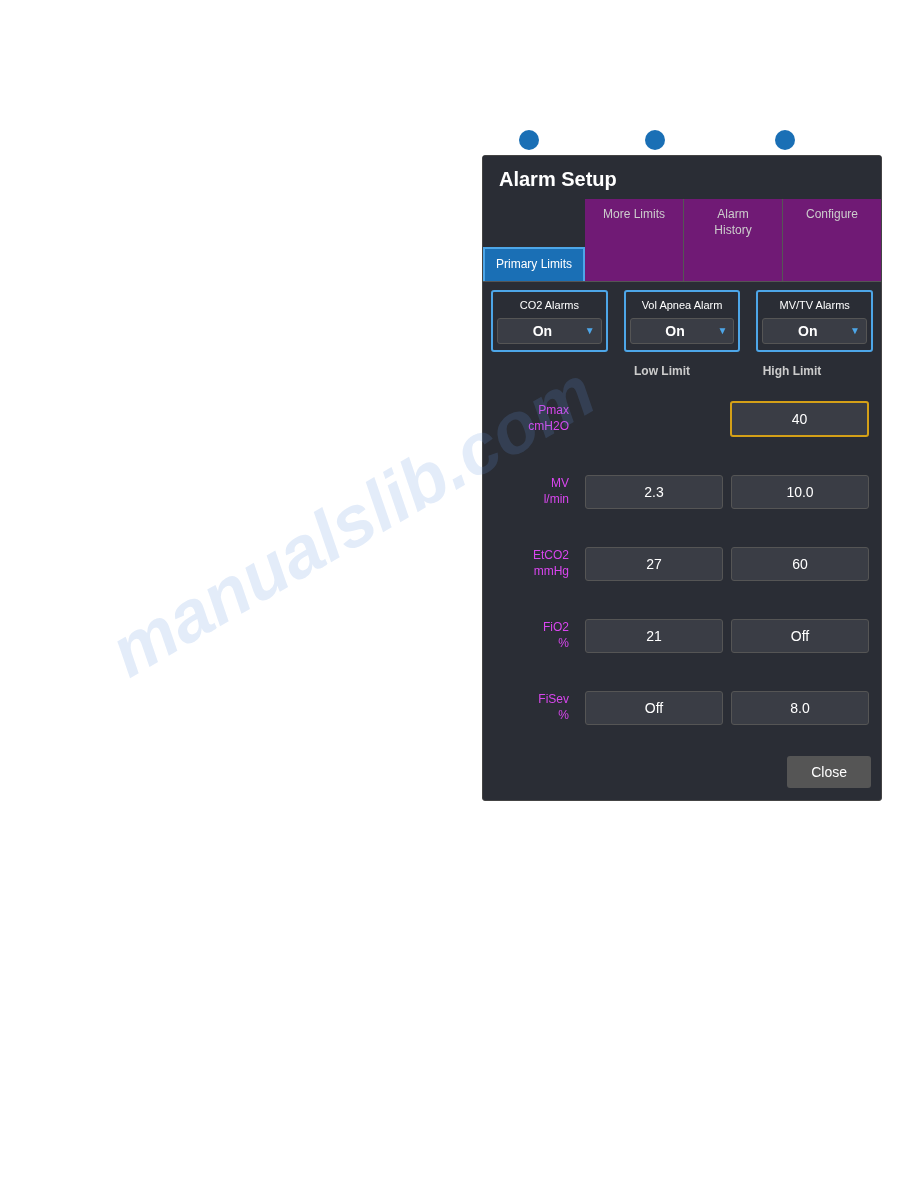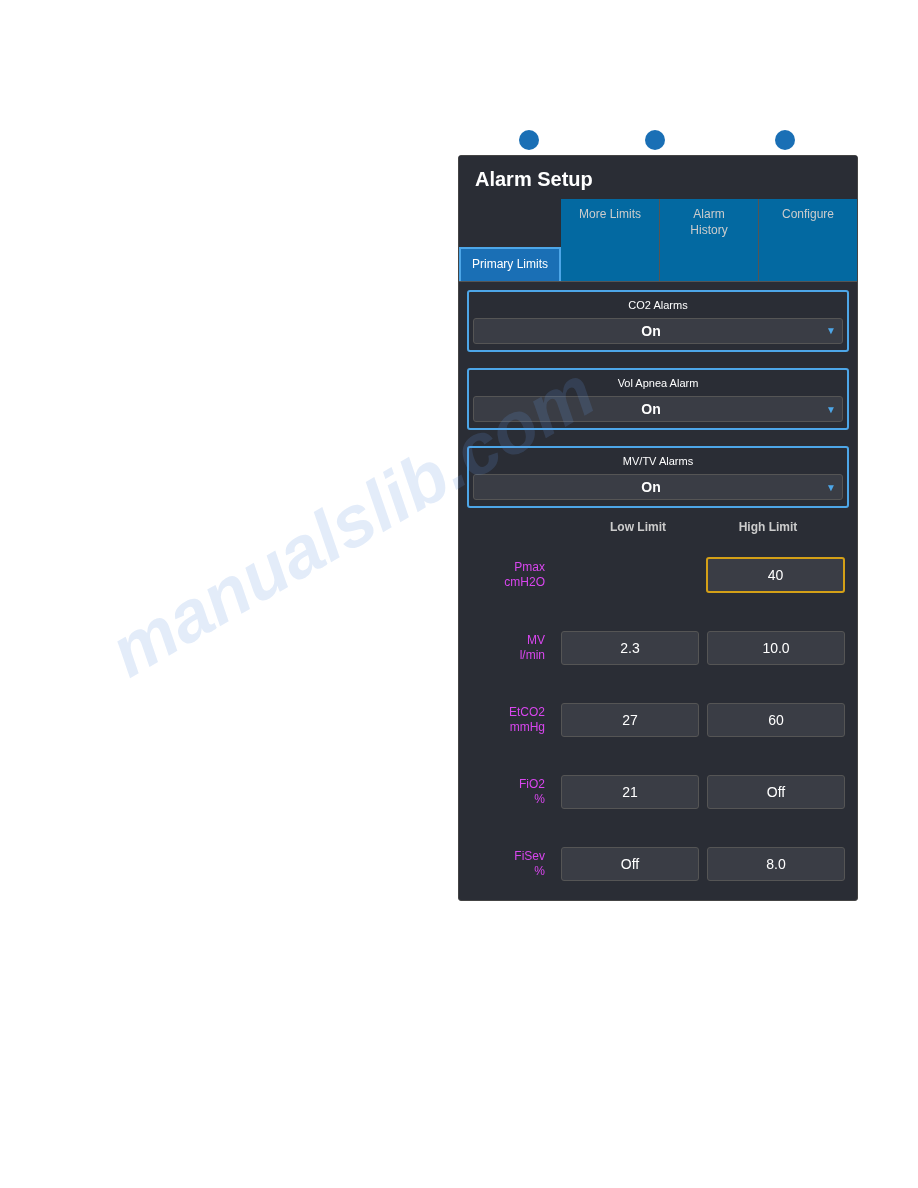--- a/index.html
+++ b/index.html
@@ -22,21 +22,21 @@
       font-style: italic;
       font-weight: bold;
       pointer-events: none;
       z-index: 10;
       white-space: nowrap;
     }
 
     .dialog-container {
       position: absolute;
       top: 155px;
-      left: 458px;
+      left: 482px;
       width: 400px;
       background: #2a2d35;
       border: 1px solid #444;
       border-radius: 3px;
     }
 
     .dialog-title {
       color: #fff;
       font-size: 20px;
       font-weight: bold;
@@ -48,21 +48,21 @@
       display: flex;
       border-bottom: 1px solid #555;
     }
 
     .tab {
       flex: 1;
       text-align: center;
       padding: 8px 4px;
       font-size: 12px;
       color: #ccc;
-      background: #0369a1;
+      background: #701a75;
       cursor: pointer;
       border-right: 1px solid #555;
       line-height: 1.3;
     }
 
     .tab:last-child {
       border-right: none;
     }
 
     .tab.active {
@@ -70,21 +70,20 @@
       color: #fff;
       border: 2px solid #4da6e8;
       border-bottom: none;
       margin-top: 48px;
     }
 
     .alarm-toggles-row {
       display: flex;
       padding: 8px;
       gap: 16px;
-      flex-direction: column;
     }
 
     .alarm-toggle-box {
       flex: 1;
       border: 2px solid #4da6e8;
       border-radius: 3px;
       padding: 6px 4px;
       background: #2a2d35;
     }
 
@@ -295,14 +294,17 @@
     <div class="limit-value-box">21</div>
     <div class="limit-value-box">Off</div>
   </div>
 
   <div class="limit-row">
     <div class="limit-param-label">FiSev<br>%</div>
     <div class="limit-value-box">Off</div>
     <div class="limit-value-box">8.0</div>
   </div>
 
+  <div class="dialog-footer">
+    <button class="close-button">Close</button>
+  </div>
 
 </div>
 
 </body></html>

